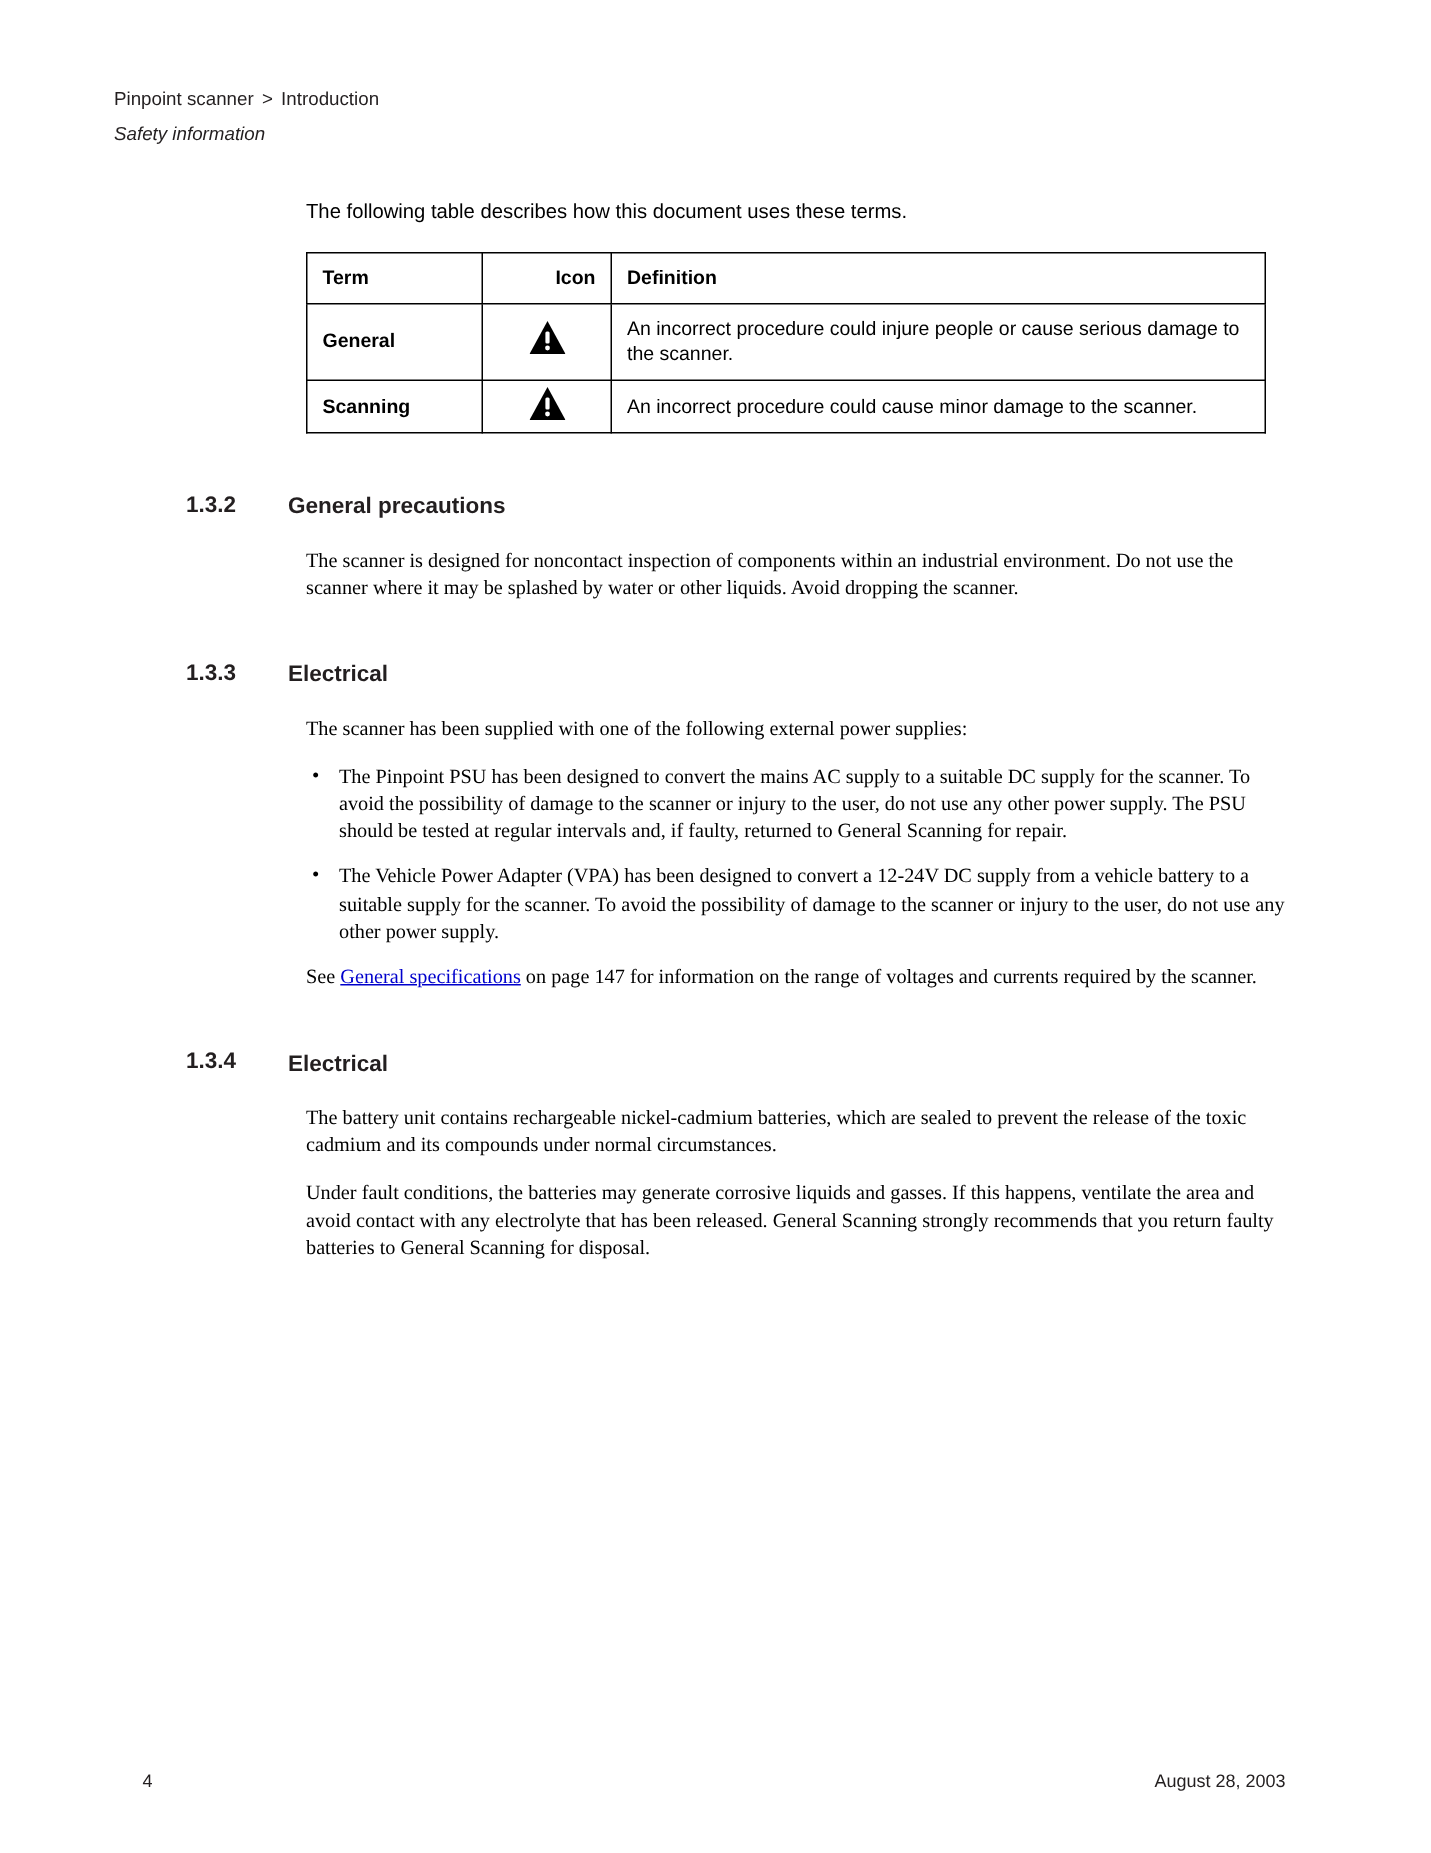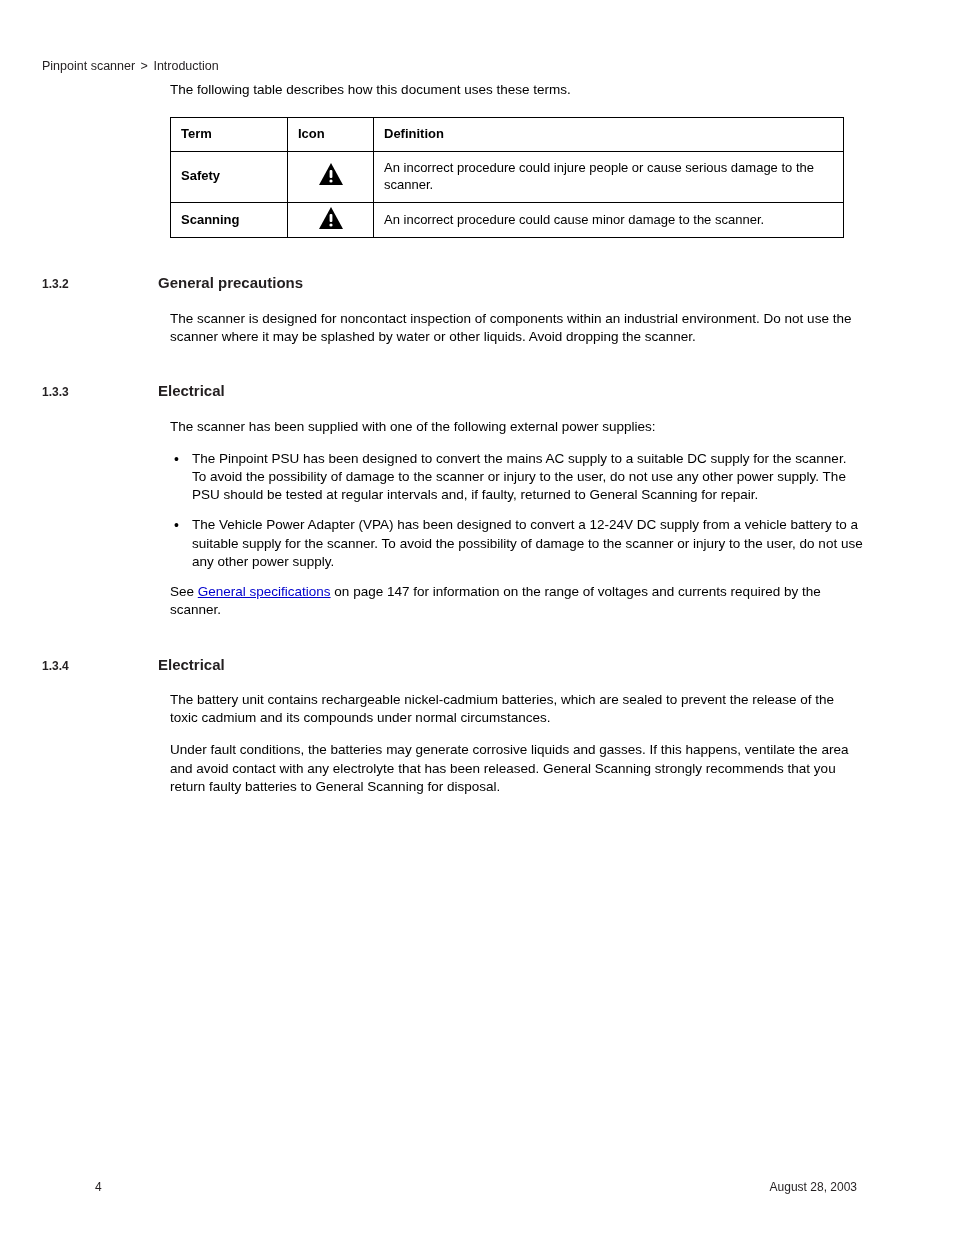--- a/index.html
+++ b/index.html
@@ -6,21 +6,21 @@
   body {
     background: #fff;
     font-family: Arial, Helvetica, sans-serif;
     color: #000;
     width: 954px;
     height: 1235px;
     position: relative;
     font-size: 13.5px;
     line-height: 1.35;
   }
-  .page { padding: 58px 90px 0 42px; }
+  .page { padding: 58px 90px 0 76px; }
   .breadcrumbs {
     font-size: 12.5px;
     color: #231f20;
     margin-bottom: 6px;
   }
   .crumb-sep { margin: 0 2px; }
   .title {
     font-size: 12.5px;
     font-style: italic;
     color: #231f20;
@@ -42,42 +42,44 @@
     font-size: 13px;
   }
   th, td {
     border: 1px solid #000;
     padding: 7px 10px 8px 10px;
     text-align: left;
     vertical-align: middle;
   }
   th { font-weight: bold; }
   .col-term { width: 117px; }
-  .col-icon { width: 86px; text-align: left; margin-left: 28px; }
+  .col-icon { width: 86px; text-align: right; margin-left: 28px; }
   .icon-cell { text-align: center; padding:4px 0; }
   .warn-icon svg { width: 24px; height: 22px; display: inline-block; }
   .cell-term { font-weight: bold; }
   .section {
     margin-top: 38px;
   }
   .sec-id {
     color: #231f20;
     font-weight: bold;
-    font-size: 12px;
+    font-size: 15px;
+    margin-left: 48px;
   }
   .sec-heading {
     font-weight: bold;
     font-size: 15px;
     color: #231f20;
     margin-left: 116px;
     margin-top: -19px;
     margin-bottom: 16px;
   }
   .sec-body {
     margin-left: 128px;
+    font-family: Liberation Serif, serif;
   }
   .sec-body p { margin-bottom: 14px; }
   ul.sec-list {
     list-style: none;
     margin-left: 0;
     padding-left: 0;
   }
   ul.sec-list li {
     position: relative;
     padding-left: 22px;
@@ -113,35 +115,36 @@
 </style>
 </head>
 <body>
 
 <div class="page">
   <div class="breadcrumbs">
     <span>Pinpoint scanner</span>
     <span class="crumb-sep">&gt;</span>
     <span>Introduction</span>
   </div>
+  <div class="title">Safety information</div>
 
   <p class="intro">The following table describes how this document uses these terms.</p>
 
   <div class="table-wrap">
     <table>
       <thead>
         <tr>
           <th class="col-term">Term</th>
           <th class="col-icon">Icon</th>
           <th>Definition</th>
         </tr>
       </thead>
       <tbody>
         <tr>
-          <td class="cell-term">Safety</td>
+          <td class="cell-term">General</td>
           <td class="icon-cell">
             <span class="warn-icon">
               <svg viewBox="0 0 24 22">
                   <path d="M12 0 L24 22 L0 22 Z" fill="#000"></path>
                   <rect x="10.6" y="7" width="2.8" height="8" fill="#fff" rx="1"></rect>
                   <circle cx="12" cy="18" r="1.6" fill="#fff"></circle>
                 </svg>
             </span>
           </td>
           <td>An incorrect procedure could injure people or cause serious damage to the scanner.</td>

